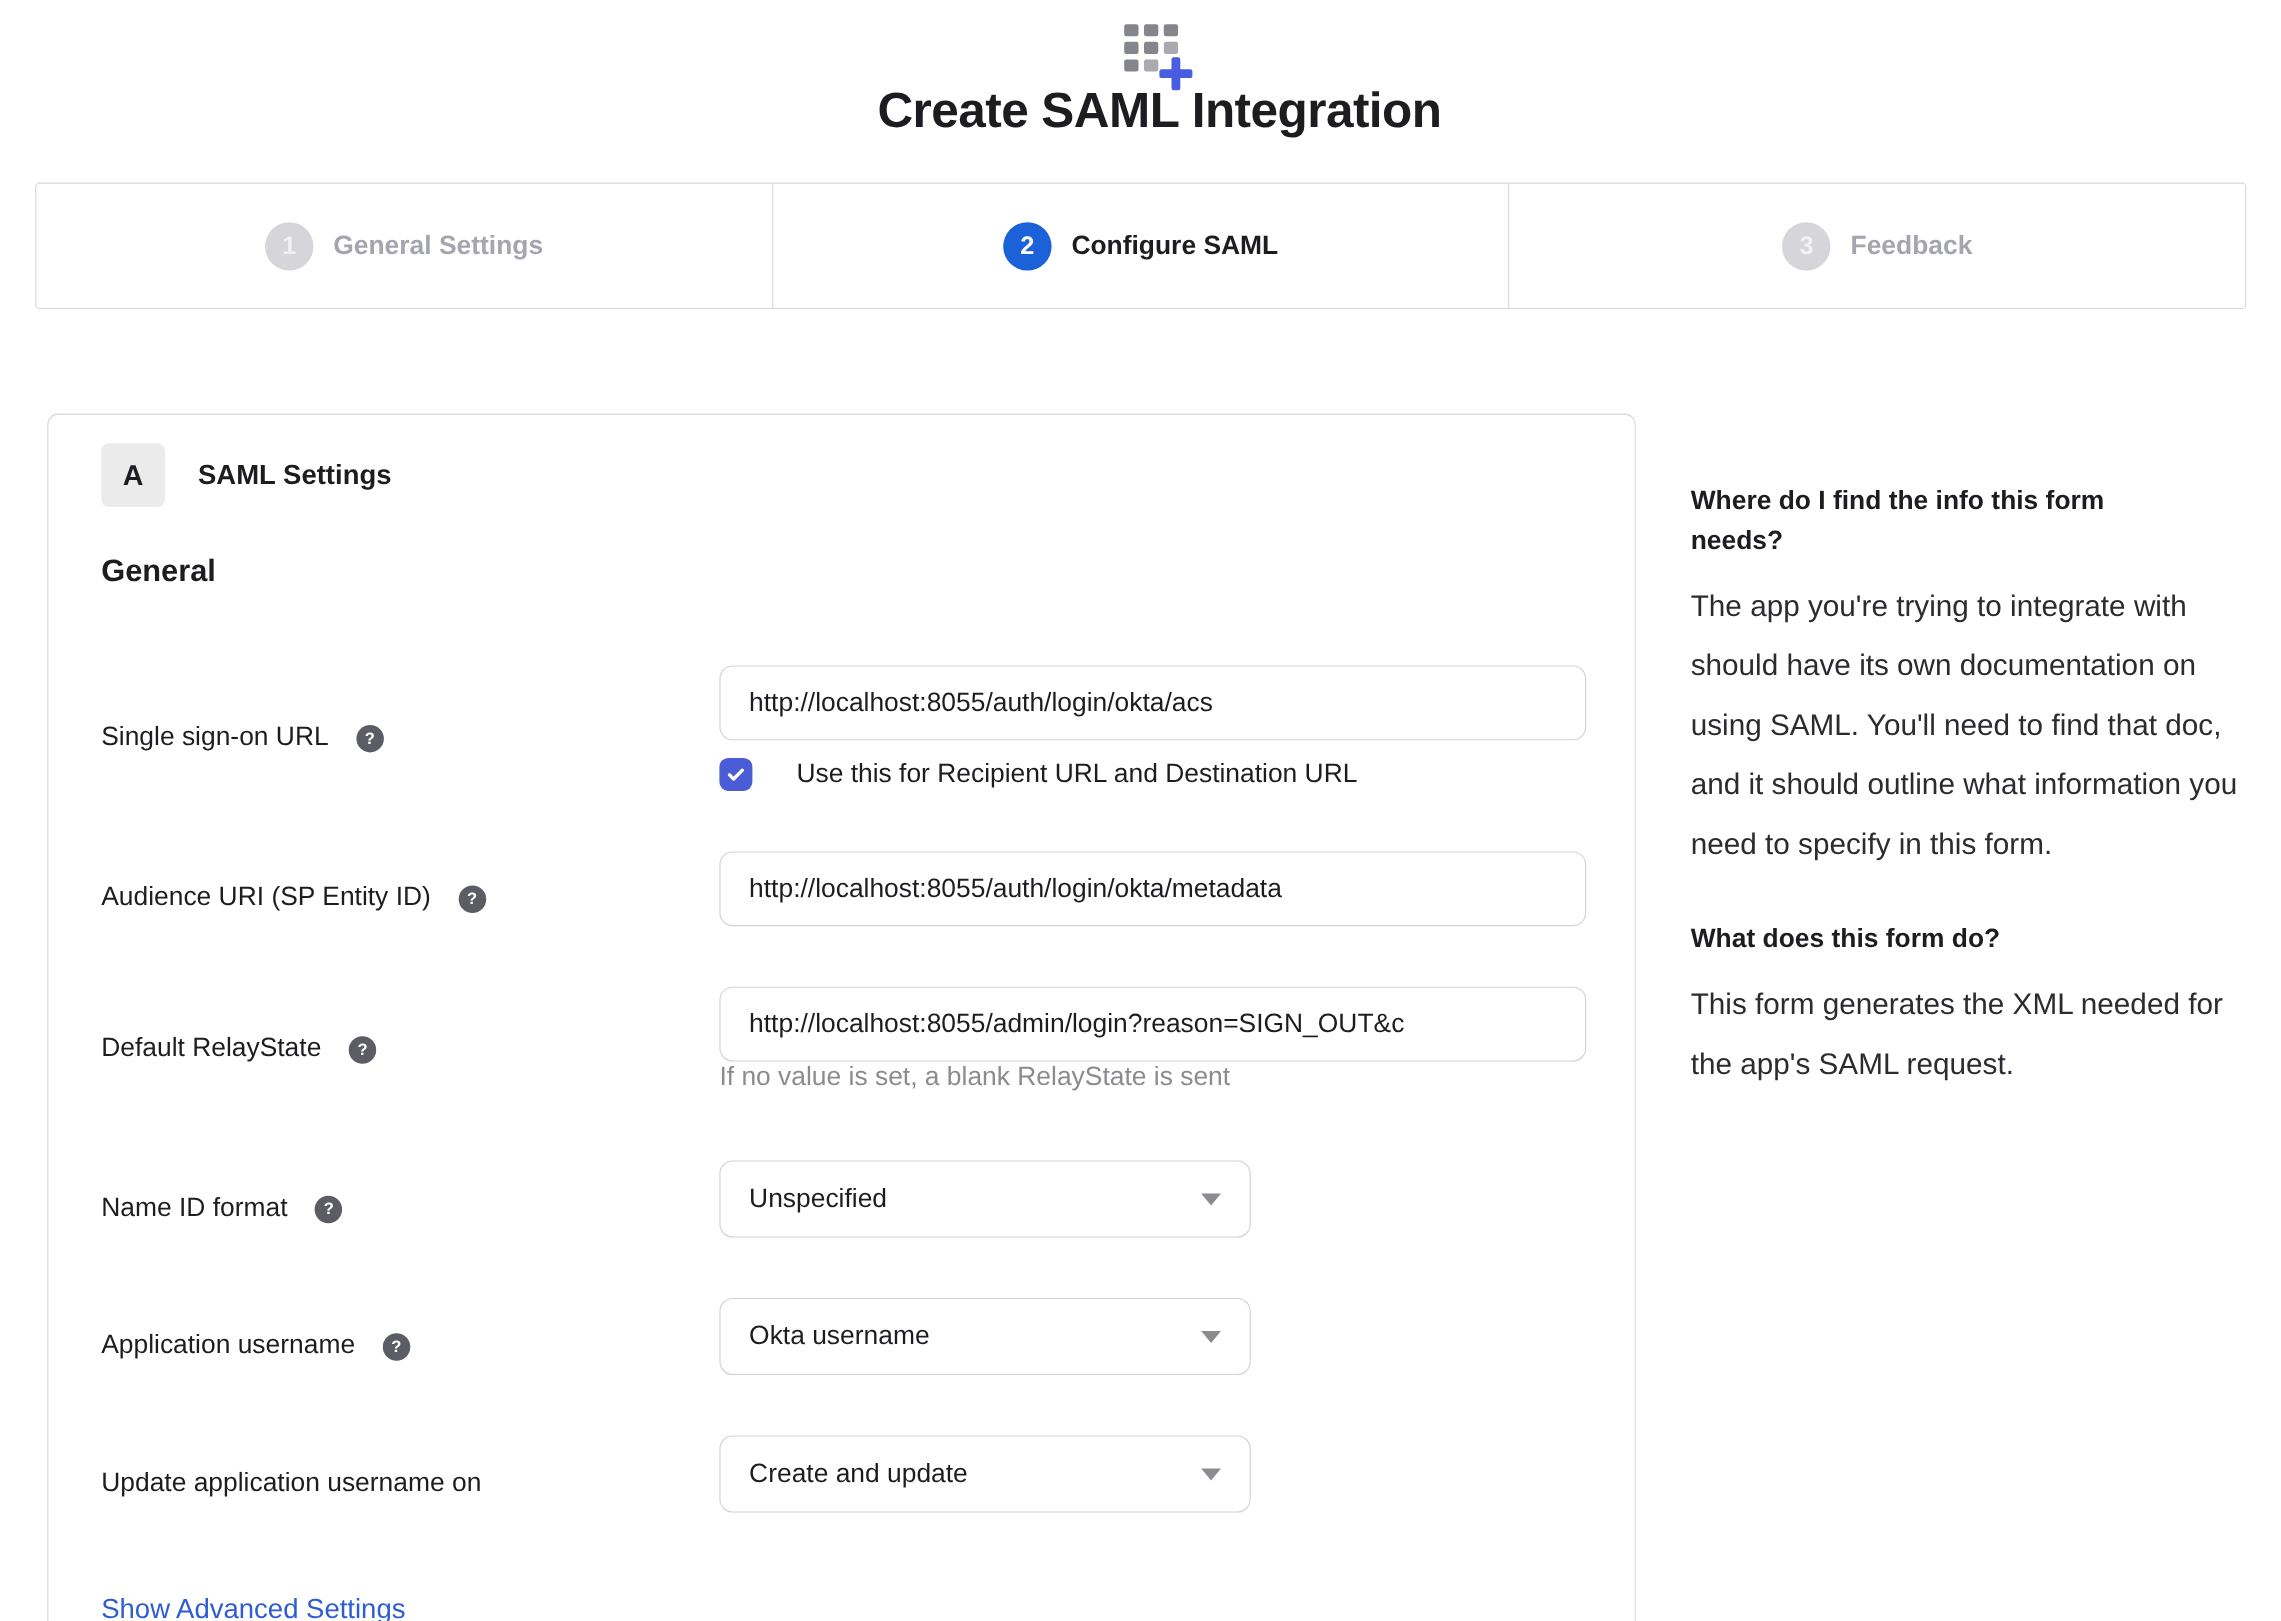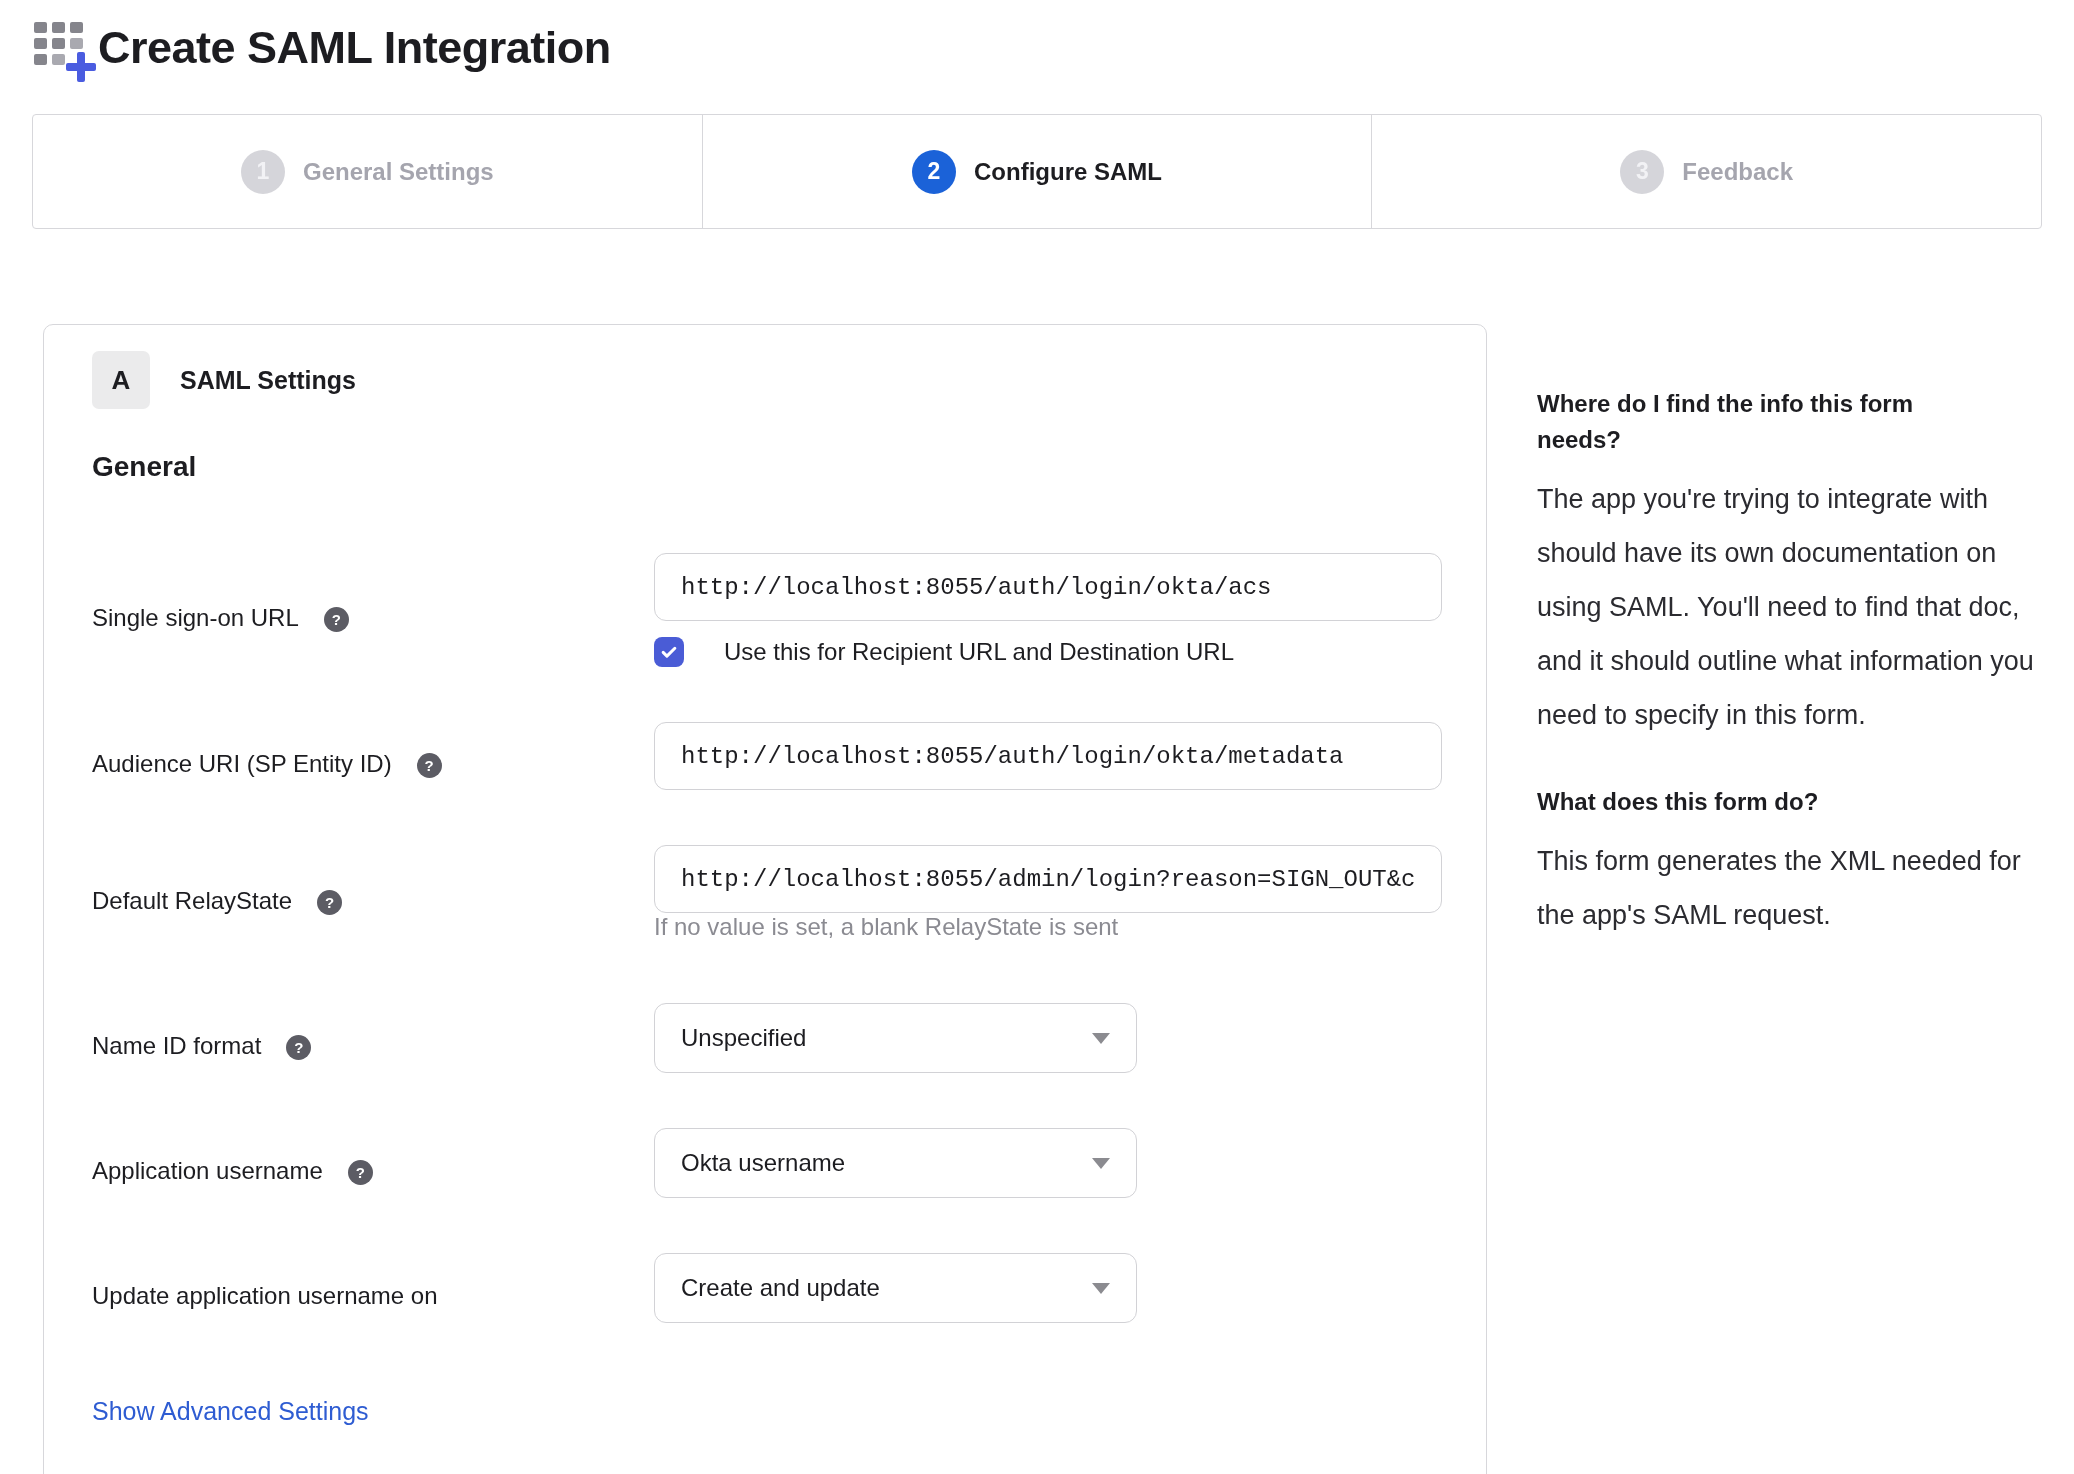--- a/index.html
+++ b/index.html
@@ -1,20 +1,20 @@
 <!DOCTYPE html>
 <html><head>
 <meta charset="utf-8">
 <style>
   * { box-sizing: border-box; margin: 0; padding: 0; }
   html, body { width: 2074px; height: 1474px; overflow: hidden; background: #ffffff; }
   body { font-family: "Liberation Sans", "DejaVu Sans", sans-serif; color: #1d1d21; }
 
   
-  .header { display: flex; align-items: center; padding: 22px 0 0 34px; }
+  .header { display: flex; align-items: center; padding: 22px 0 0 34px; flex-direction: column; }
   .app-icon { position: relative; width: 58px; height: 52px; margin-right: 6px; }
   .icon-grid { display: grid; grid-template-columns: repeat(3, 13px); grid-template-rows: repeat(3, 11px); gap: 5px; }
   .icon-grid .cell { background: #85858c; border-radius: 2px; }
   .icon-grid .cell.lite { background: #a9a9b0; }
   .icon-grid .cell.hidden { background: transparent; }
   .icon-plus { position: absolute; right: -6px; bottom: -10px; width: 34px; height: 34px; }
   .icon-plus::before, .icon-plus::after { content: ""; position: absolute; background: #4a5ce0; border-radius: 2px; }
   .icon-plus::before { left: 13px; top: 2px; width: 8px; height: 30px; }
   .icon-plus::after { left: 2px; top: 13px; width: 30px; height: 8px; }
   .page-title { font-size: 45px; font-weight: 700; letter-spacing: -0.5px; color: #1d1d21; }
@@ -44,21 +44,21 @@
   .group-title { margin-top: 42px; font-size: 28px; font-weight: 700; }
 
   .field-row { display: flex; margin-top: 0; }
   .field-label-col { width: 562px; flex: none; padding-top: 16px; display: flex; align-items: center; gap: 25px; }
   .field-label { font-size: 24px; color: #1d1d21; line-height: 1.3; }
   .help-icon { flex: none; margin-top: 3px; width: 25px; height: 25px; border-radius: 50%; background: #5c5c64; color: #ffffff;
                display: inline-flex; align-items: center; justify-content: center; font-size: 15px; font-weight: 700; cursor: pointer; }
   .field-control-col { flex: 1; }
 
   .text-input { width: 788px; height: 68px; border: 1px solid #d2d2d6; border-radius: 12px; padding: 0 26px; font-size: 24px;
-                color: #1d1d21; font-family: Liberation Mono, monospace; outline: none; background: #fff; }
+                color: #1d1d21; font-family: Liberation Sans, sans-serif; outline: none; background: #fff; }
 
   .checkbox-row { display: flex; align-items: center; gap: 40px; margin-top: 16px; }
   .checkbox { width: 30px; height: 30px; border-radius: 8px; background: #4a5cd6; display: flex; align-items: center;
               justify-content: center; cursor: pointer; }
   .checkbox svg { width: 20px; height: 20px; }
   .checkbox-label { font-size: 24px; color: #1d1d21; }
 
   .helper-text { font-size: 24px; color: #8b8b92; }
 
   .select-box { width: 483px; height: 70px; border: 1px solid #d2d2d6; border-radius: 12px; padding: 0 26px; display: flex;

